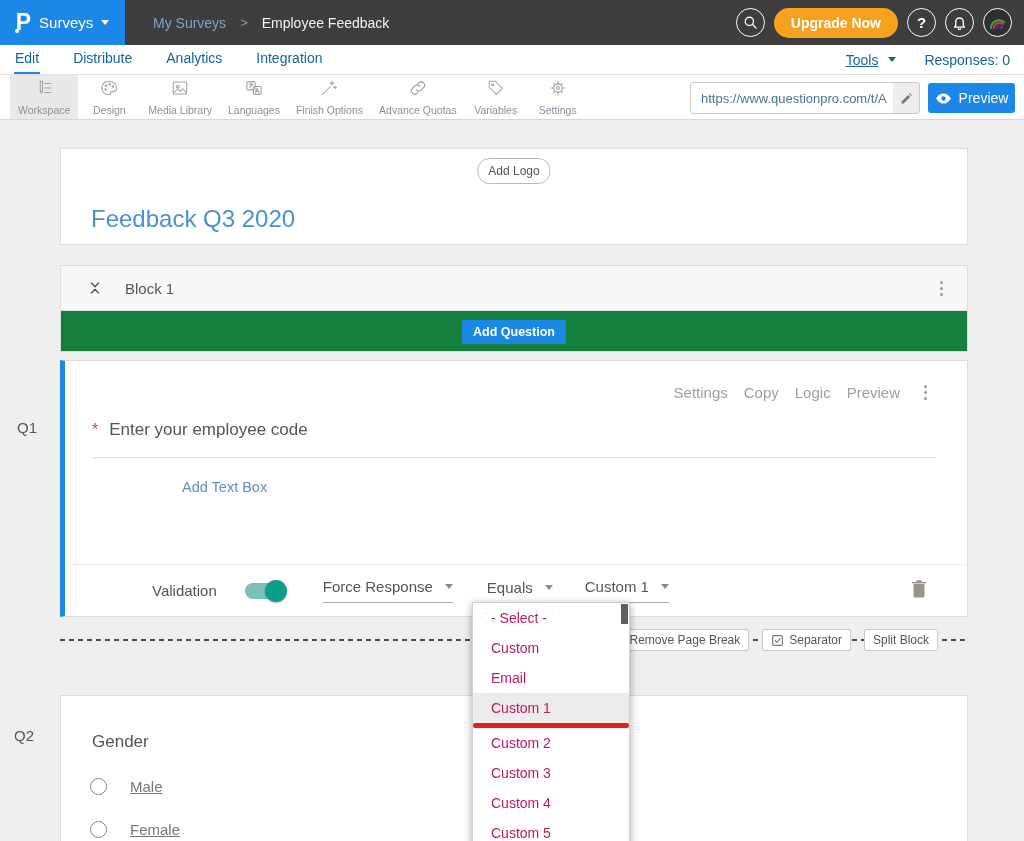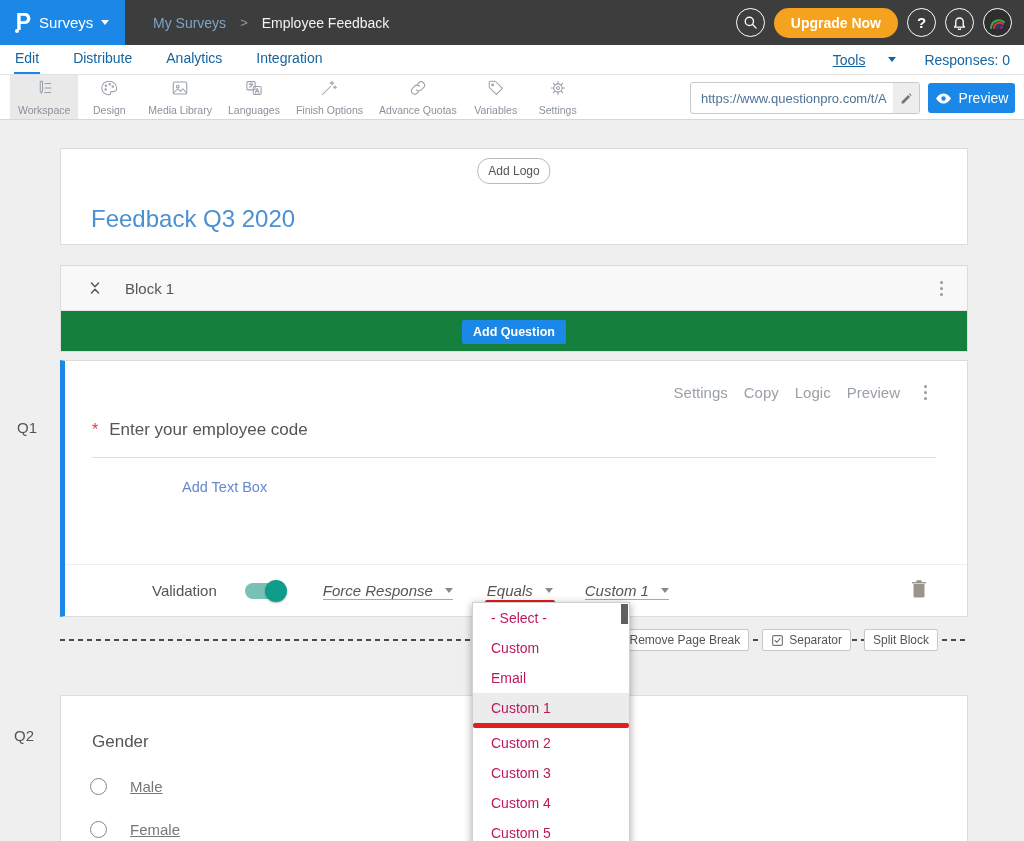--- a/index.html
+++ b/index.html
@@ -21,21 +21,21 @@
   .circle-btn { width:29px; height:29px; border-radius:50%; border:1.5px solid #fff; display:flex; align-items:center; justify-content:center; color:#fff; cursor:pointer; background:transparent; font-size:15px; font-weight:bold; }
   .upgrade-btn { height:30px; border:none; border-radius:15px; background:#f5a21e; color:#fff; font-weight:bold; font-size:14px; padding:0 17px; cursor:pointer; font-family:inherit; }
   .avatar { width:29px; height:29px; border-radius:50%; border:1.5px solid #fff; background:#2e2e2e; display:flex; align-items:center; justify-content:center; overflow:hidden; cursor:pointer; }
 
   
   .subnav { position:absolute; left:0; top:45px; width:1024px; height:30px; background:#fff; border-bottom:1px solid #e2e2e2; display:flex; align-items:center; padding:0 14px; }
   .nav-tabs { display:flex; gap:32px; }
   .nav-tab { font-size:14px; color:#1464a0; cursor:pointer; padding:4px 1px 6px; }
   .nav-tab.active { border-bottom:2px solid #1b87e6; }
   .subnav-right { margin-left:auto; display:flex; align-items:center; gap:28px; color:#1464a0; font-size:14px; }
-  .tools { display:flex; align-items:center; gap:23px; cursor:pointer;text-decoration:underline; }
+  .tools { display:flex; align-items:center; gap:10px; cursor:pointer;text-decoration:underline; }
 
   
   .toolbar { position:absolute; left:0; top:75px; width:1024px; height:45px; background:#fff; border-bottom:1px solid #d7d7d7; display:flex; align-items:stretch; padding-left:10px; }
   .tool-btn { min-width:62px; padding:4px 8px 3px; display:flex; flex-direction:column; align-items:center; justify-content:space-between; color:#8b919b; cursor:pointer; }
   .tool-btn.active { background:#e9e9e9; }
   .tool-btn svg { width:18px; height:18px; stroke:#9aa0a8; fill:none; stroke-width:1.4; stroke-linecap:round; stroke-linejoin:round; }
   .tool-label { font-size:10.5px; white-space:nowrap; }
   .url-box { position:absolute; left:690px; top:7px; width:230px; height:32px; border:1px solid #c9c9c9; border-radius:3px; background:#fff; display:flex; align-items:center; overflow:hidden; }
   .url-input { flex:1; border:none; outline:none; font-family:inherit; font-size:13px; color:#4f7396; padding:0 4px 0 10px; background:#fff; min-width:0; }
   .url-pencil { width:26px; height:100%; display:flex; align-items:center; justify-content:center; background:#ededed; cursor:pointer; }
@@ -69,21 +69,21 @@
   .q-actions span { cursor:pointer; }
   .question-line { margin:16px 31px 0 27px; padding:0 0 17px 0; border-bottom:1px solid #ddd; display:flex; align-items:baseline; gap:11px; }
   .req-star { color:#e53935; font-size:16px; }
   .question-text { font-size:17px; color:#555; cursor:text; }
   .answer-text { margin:36px 0 0 87px; width:255px; font-size:14px; color:#8a8a8a; border-bottom:1px dotted #888; padding-bottom:11px; cursor:text; }
   .add-text-box { margin:21px 0 0 117px; font-size:14.5px; color:#6688cc; cursor:pointer; display:inline-block; }
   .validation-row { position:absolute; left:0; right:0; bottom:0; height:52px; border-top:1px solid #ececec; display:flex; align-items:center; padding-left:87px; background:#fff; }
   .validation-label { font-size:15px; color:#555; }
   .toggle { margin-left:28px; width:40px; height:16px; border-radius:8px; background:#79c0b6; position:relative; cursor:pointer; }
   .toggle-knob { position:absolute; right:-2px; top:-3px; width:22px; height:22px; border-radius:50%; background:#0e9d8b; box-shadow:0 1px 2px rgba(0,0,0,.3); }
-  .select-ctl { display:flex; align-items:center; gap:12px; font-size:15px; color:#555; border-bottom:1px solid #a9a9a9; cursor:pointer; position:relative;font-style:italic; }
+  .select-ctl { display:flex; align-items:center; gap:12px; font-size:15px; color:#555; padding-bottom:7px; border-bottom:1px solid #a9a9a9; cursor:pointer; position:relative; }
   .select-ctl .caret { color:#8a8a8a; }
   .sel-force { margin-left:38px; }
   .sel-equals { margin-left:34px; border-bottom:none; }
   .sel-equals::after { content:""; position:absolute; left:-2px; right:-2px; bottom:-6px; height:5px; background:#e01f1f; border-radius:2px; }
   .sel-custom { margin-left:32px; }
   .trash-btn { margin-left:auto; margin-right:40px; cursor:pointer; }
   .trash-btn svg { width:16px; height:19px; fill:#9a948d; }
 
   
   .pagebreak-line { position:absolute; left:60px; top:519px; width:908px; height:2px;

